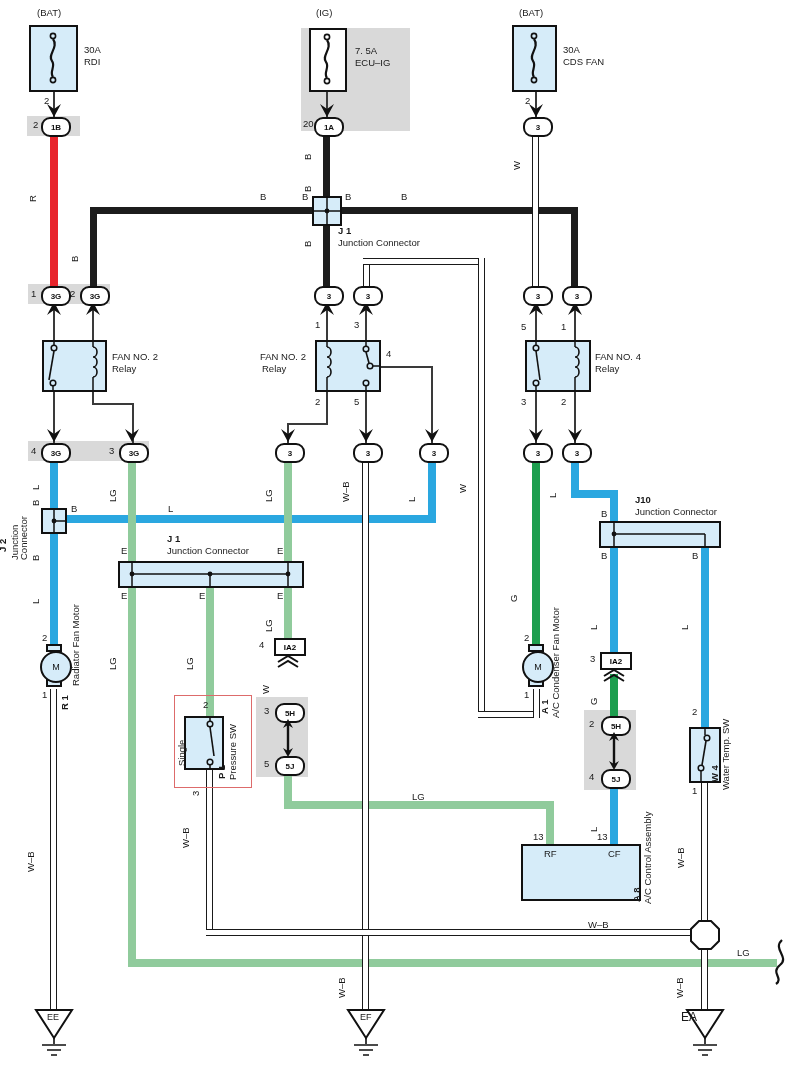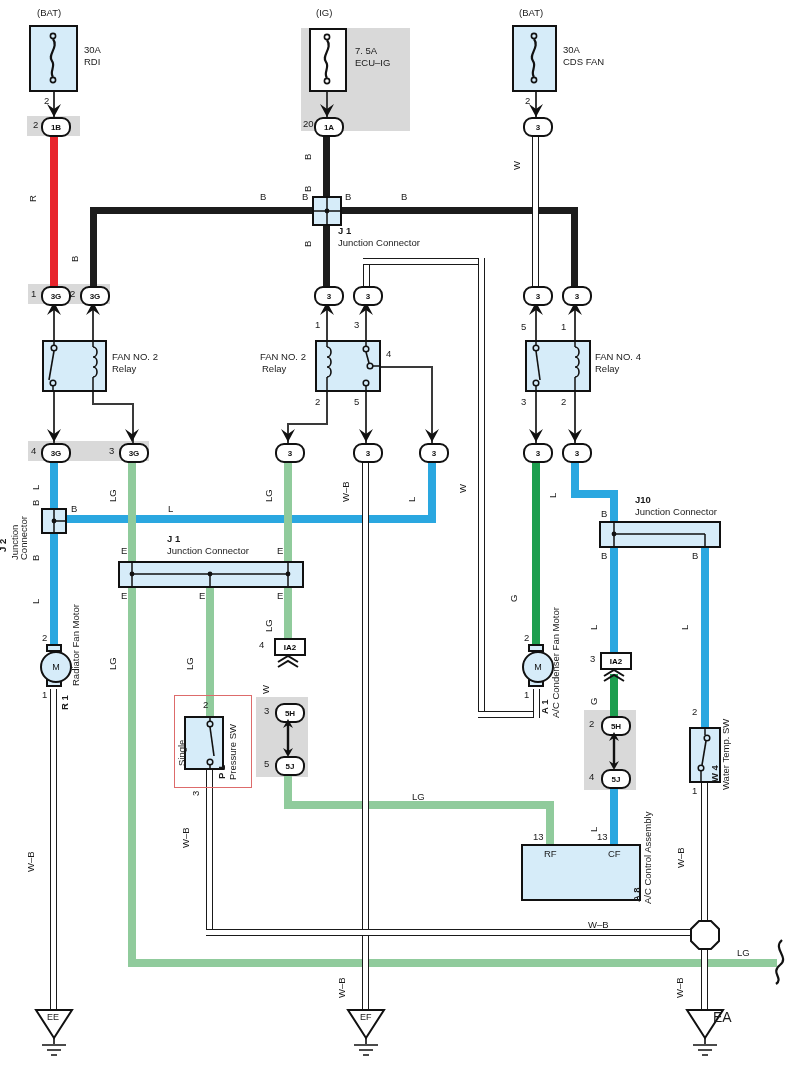--- a/index.html
+++ b/index.html
@@ -357,21 +357,21 @@
   <svg style="left:346px;top:1009px" width="40" height="50" viewBox="0 0 40 50">
     <polygon points="2,1 38,1 20,29" fill="#fff" stroke="#111" stroke-width="2"></polygon>
     <path d="M20,29 V35 M8,36 H32 M13,41 H27 M17,46 H23" stroke="#111" stroke-width="1.6"></path>
   </svg>
   <svg style="left:685px;top:1009px" width="40" height="50" viewBox="0 0 40 50">
     <polygon points="2,1 38,1 20,29" fill="#fff" stroke="#111" stroke-width="2"></polygon>
     <path d="M20,29 V35 M8,36 H32 M13,41 H27 M17,46 H23" stroke="#111" stroke-width="1.6"></path>
   </svg>
   <span class="lab" style="left:47px;top:1012px;font-size:9px">EE</span>
   <span class="lab" style="left:360px;top:1012px;font-size:9px">EF</span>
-  <span class="lab" style="left:713px;top:1012px;font-size:14px">EA</span>
+  <span class="lab" style="left:681px;top:1012px;font-size:12px">EA</span>
   <svg style="left:768px;top:940px" width="24" height="44" viewBox="0 0 24 44">
     <path d="M14,0 C4,9 22,17 12,25 C2,33 16,38 8,44" fill="none" stroke="#111" stroke-width="2.2"></path>
   </svg>
 
   <span class="lab" style="left:37px;top:8px">(BAT)</span>
   <span class="lab" style="left:316px;top:8px">(IG)</span>
   <span class="lab" style="left:519px;top:8px">(BAT)</span>
   <span class="lab" style="left:84px;top:45px">30A</span>
   <span class="lab" style="left:84px;top:57px">RDI</span>
   <span class="lab" style="left:355px;top:46px">7. 5A</span>

